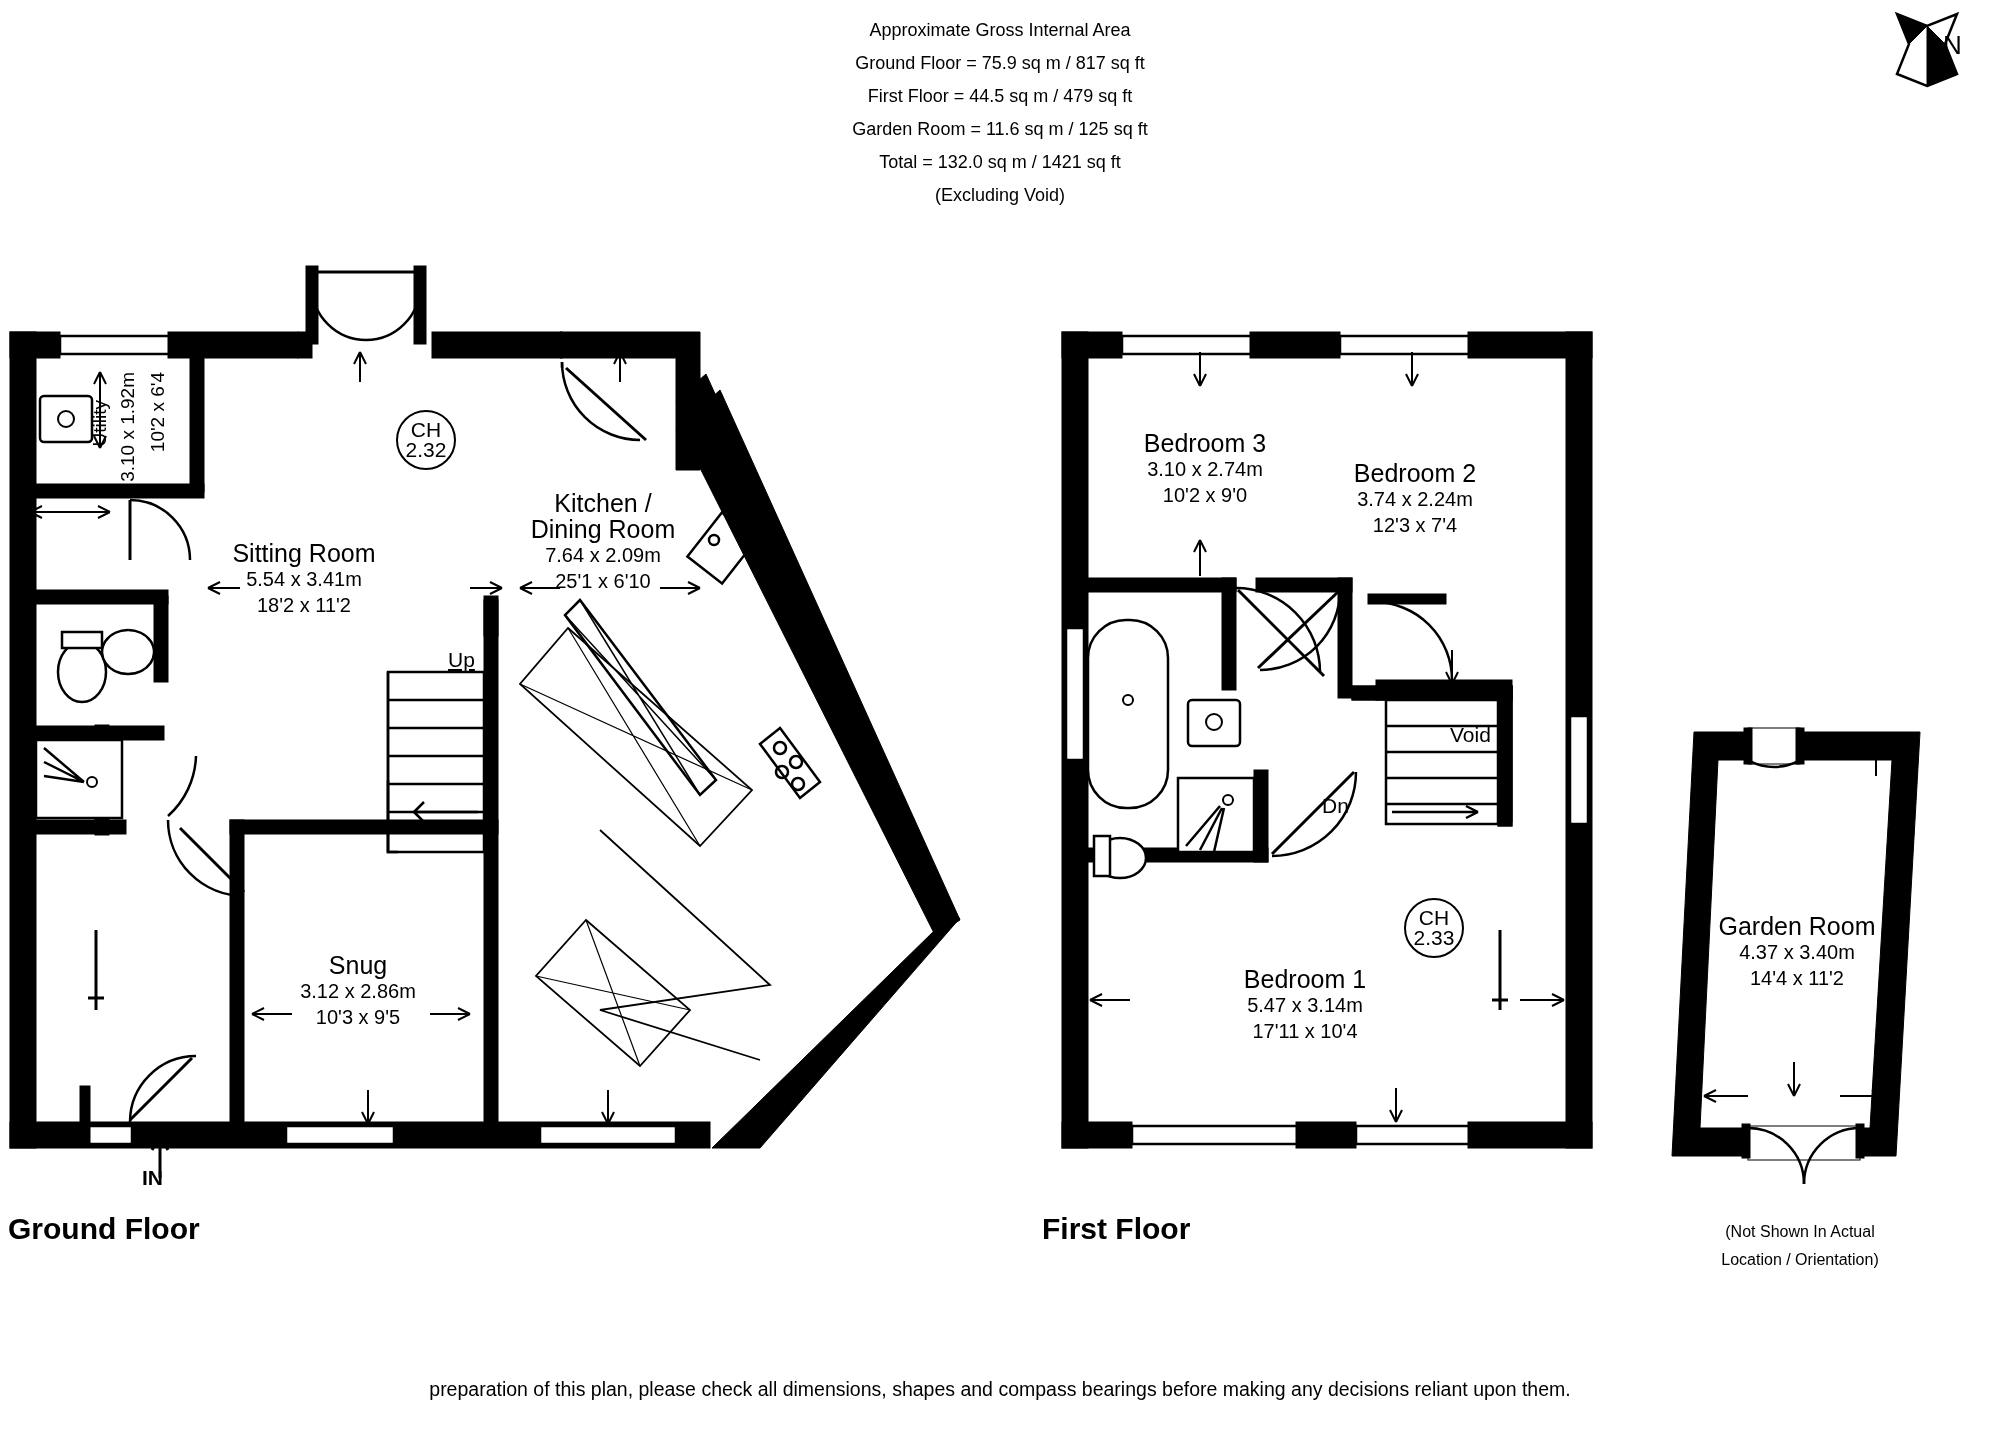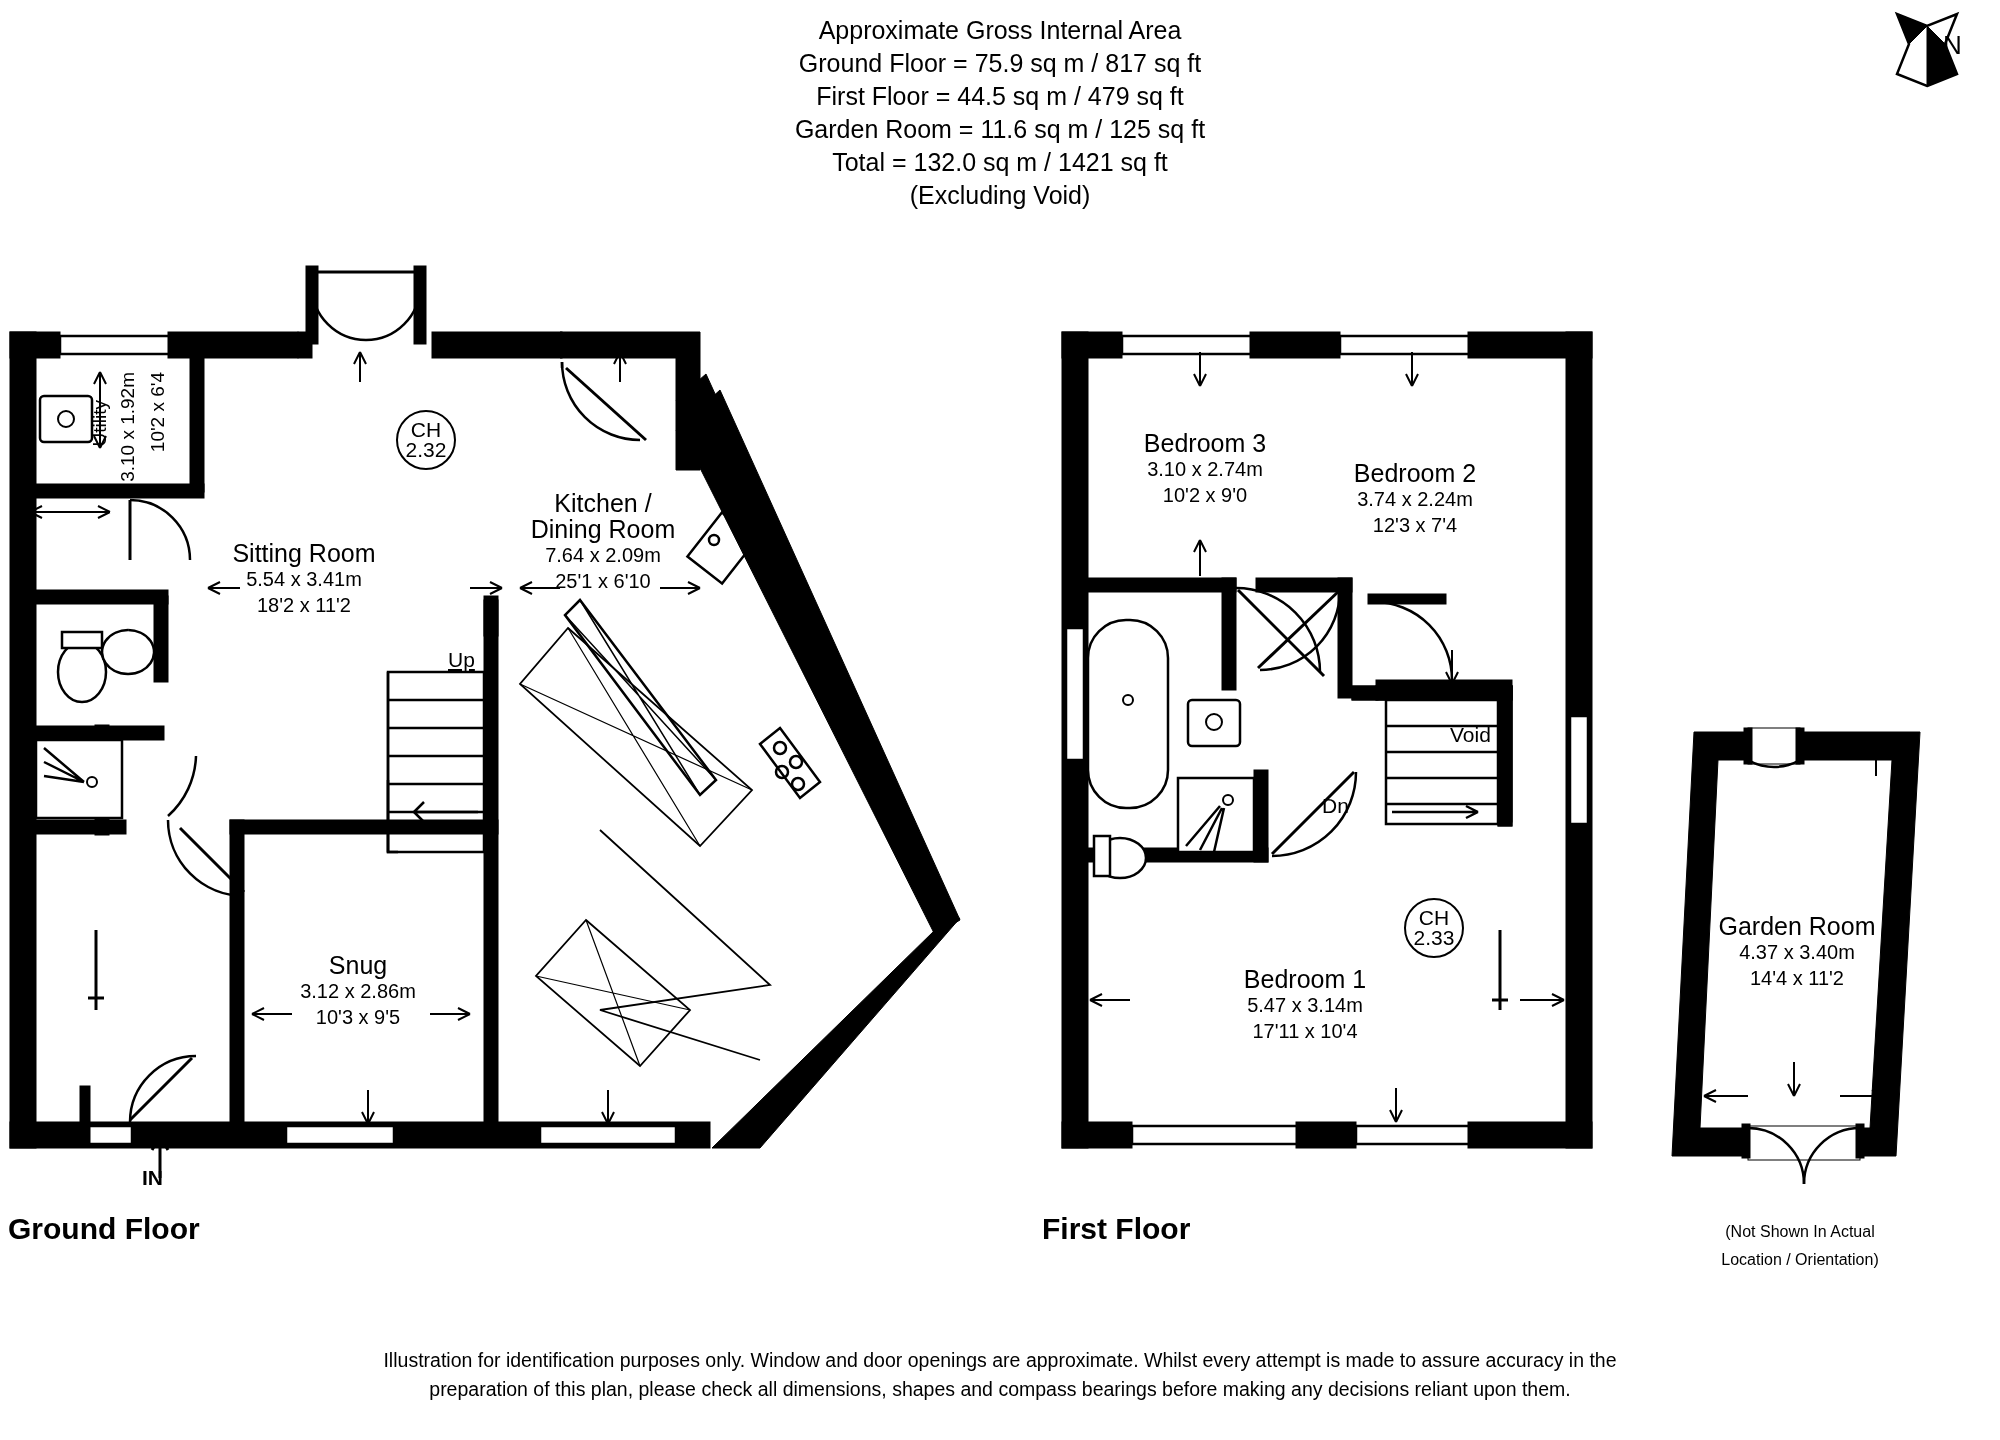--- a/index.html
+++ b/index.html
@@ -1,18 +1,18 @@
 <!DOCTYPE html>
 <html><head>
 <meta charset="utf-8">
 <style>
   html,body{margin:0;padding:0;background:#fff;}
   body{width:2000px;height:1440px;position:relative;font-family:"Liberation Sans",sans-serif;color:#000;overflow:hidden;}
   .plan{position:absolute;left:0;top:0;width:2000px;height:1440px;}
-  .hdr{position:absolute;left:0;right:0;top:14px;text-align:center;font-size:25px;line-height:33px;}
+  .hdr{position:absolute;left:0;right:0;top:14px;text-align:center;font-size:18px;line-height:33px;}
   .hdr div{white-space:nowrap;}
   .floor-label{position:absolute;font-size:30px;font-weight:bold;}
   .rm{position:absolute;text-align:center;font-size:20px;line-height:26px;white-space:nowrap;}
   .rm .nm{font-size:25px;}
   .vert{position:absolute;font-size:19px;line-height:24px;writing-mode:vertical-rl;transform:rotate(180deg);white-space:nowrap;text-align:center;}
   .ch{position:absolute;width:56px;height:56px;border:2.5px solid #000;border-radius:50%;font-size:21px;line-height:20px;text-align:center;display:flex;flex-direction:column;justify-content:center;}
   .tag{position:absolute;font-size:21px;}
   .note{position:absolute;text-align:center;font-size:16px;line-height:28px;}
   .footer{position:absolute;left:0;right:0;bottom:36px;text-align:center;font-size:19.5px;line-height:29px;}
   svg{display:block;}
@@ -410,15 +410,14 @@
   <div>14'4 x 11'2</div>
 </div>
 <div class="note" style="left:1640px;top:1218px;width:320px;">
   <div>(Not Shown In Actual</div>
   <div>Location / Orientation)</div>
 </div>
 
 <div class="tag" style="left:1943px;top:30px;font-size:26px;">N</div>
 
 <div class="footer">
-  <div>Illustration for identification purposes only. Window and door openings are approximate. Whilst every attempt is made to assure accuracy in the</div>
   <div>preparation of this plan, please check all dimensions, shapes and compass bearings before making any decisions reliant upon them.</div>
 </div>
 
 </body></html>

